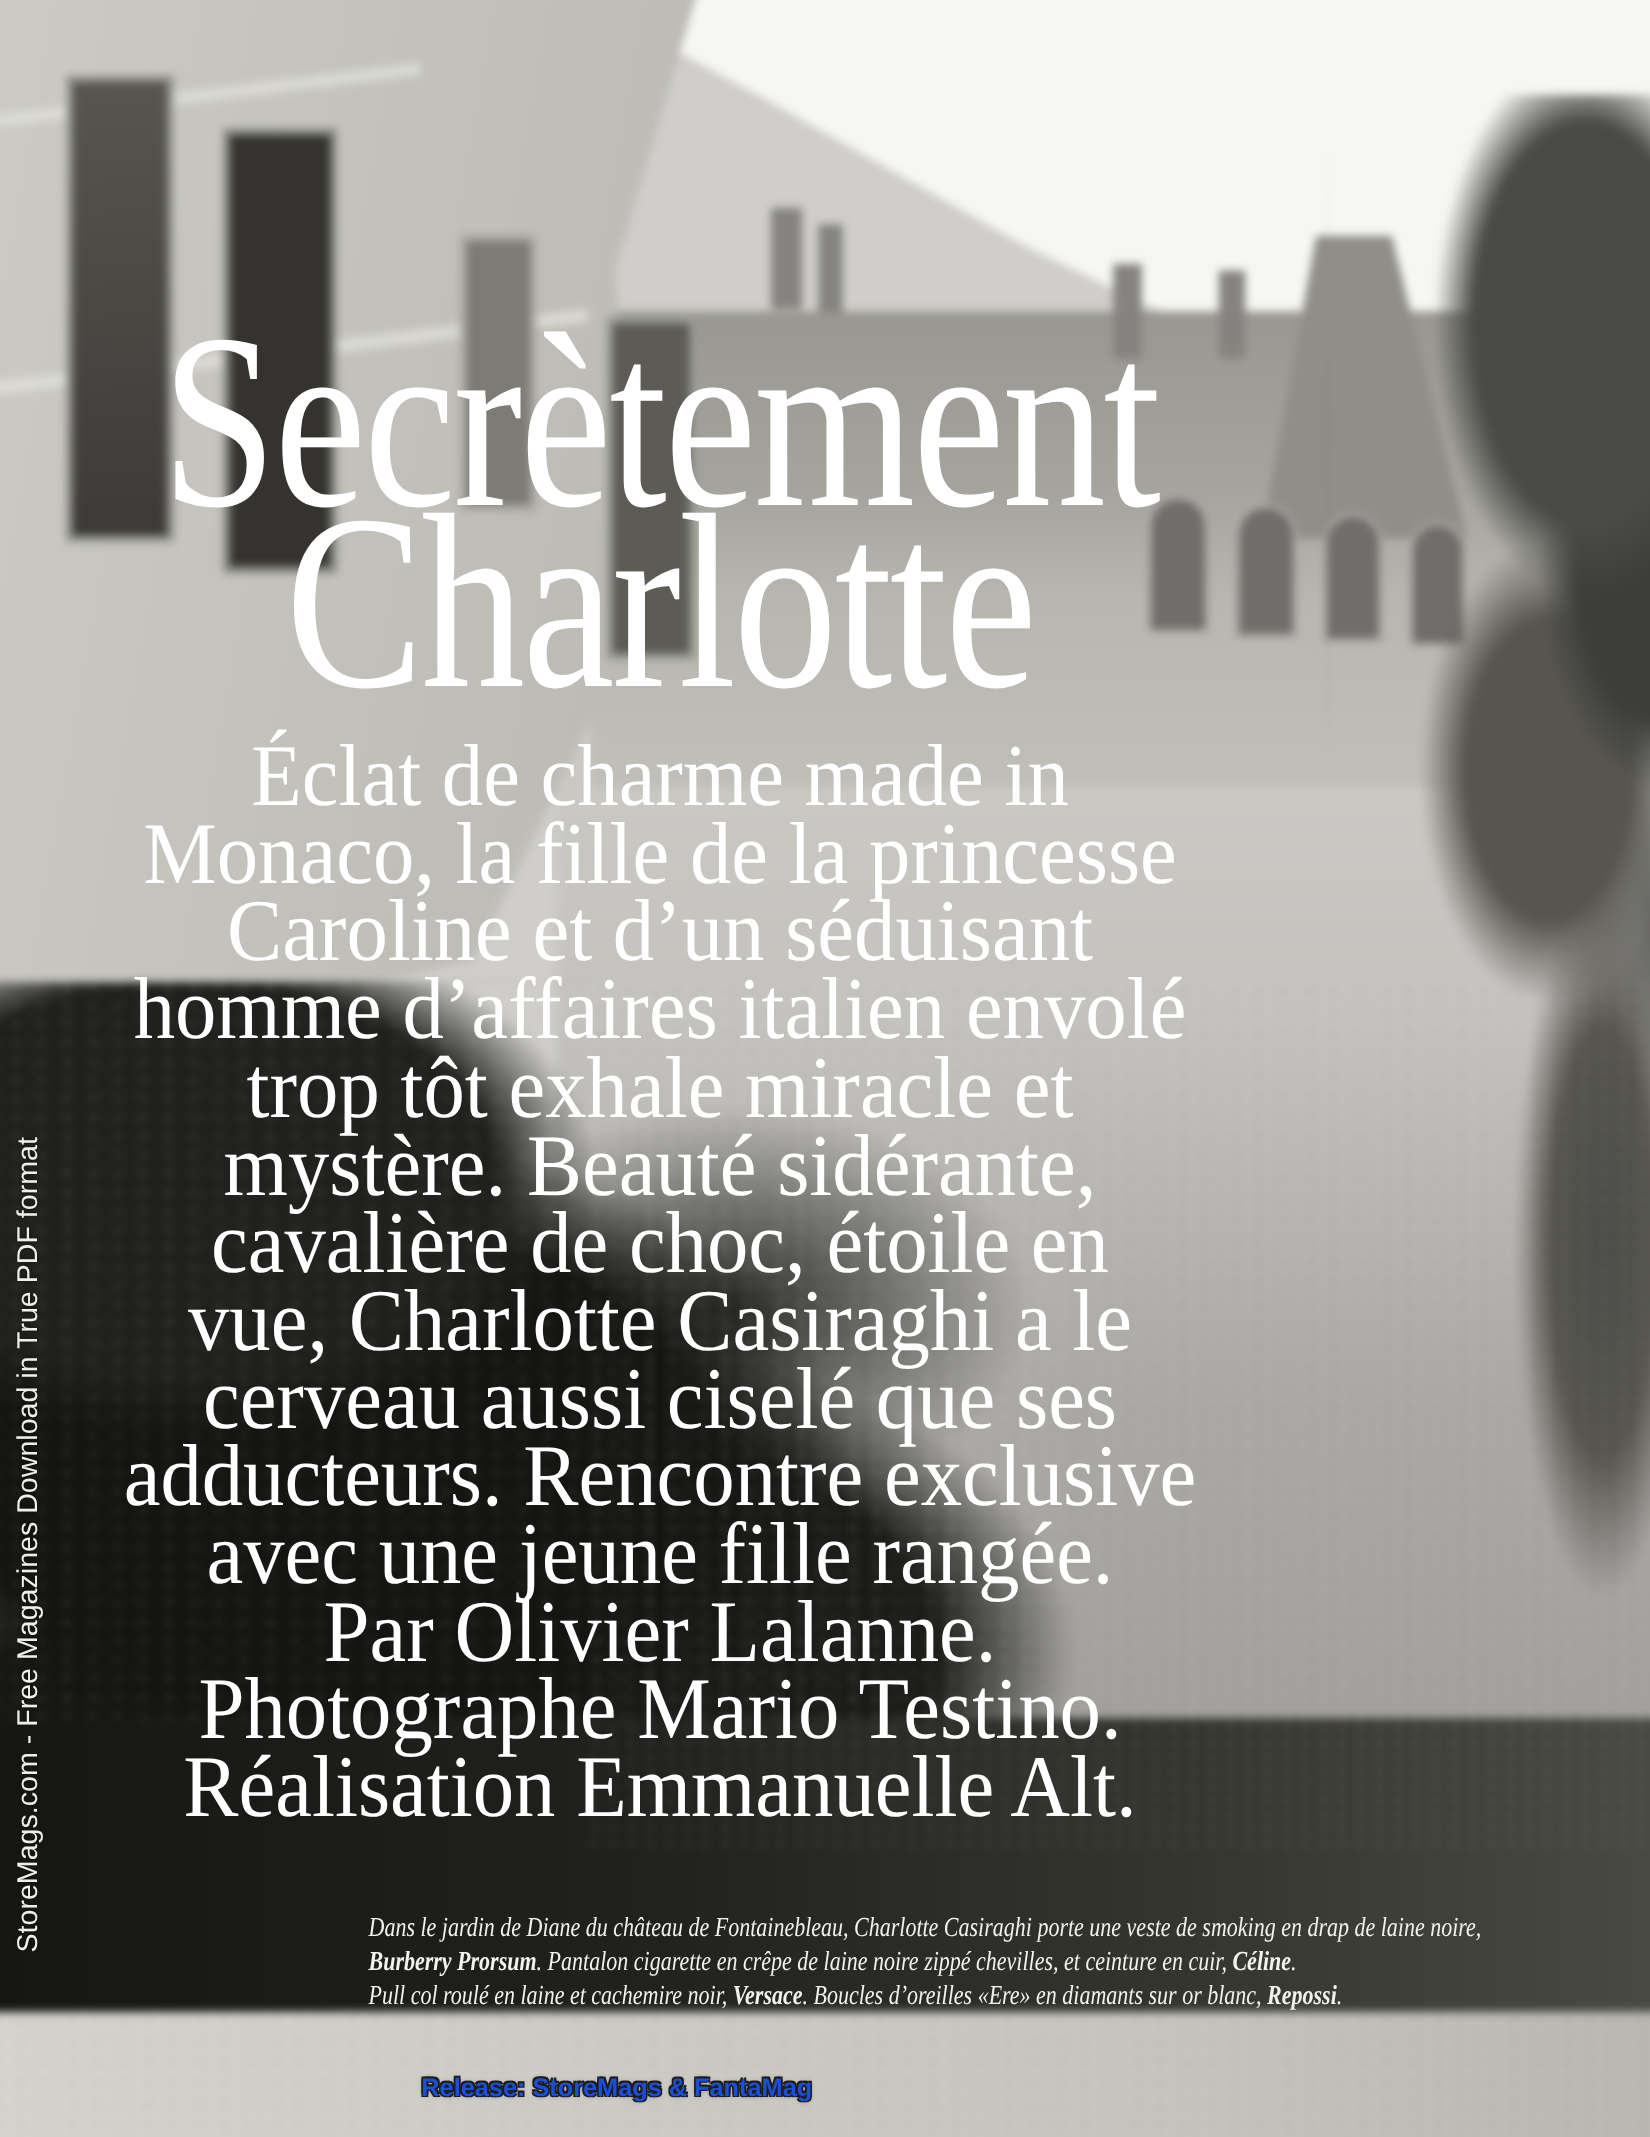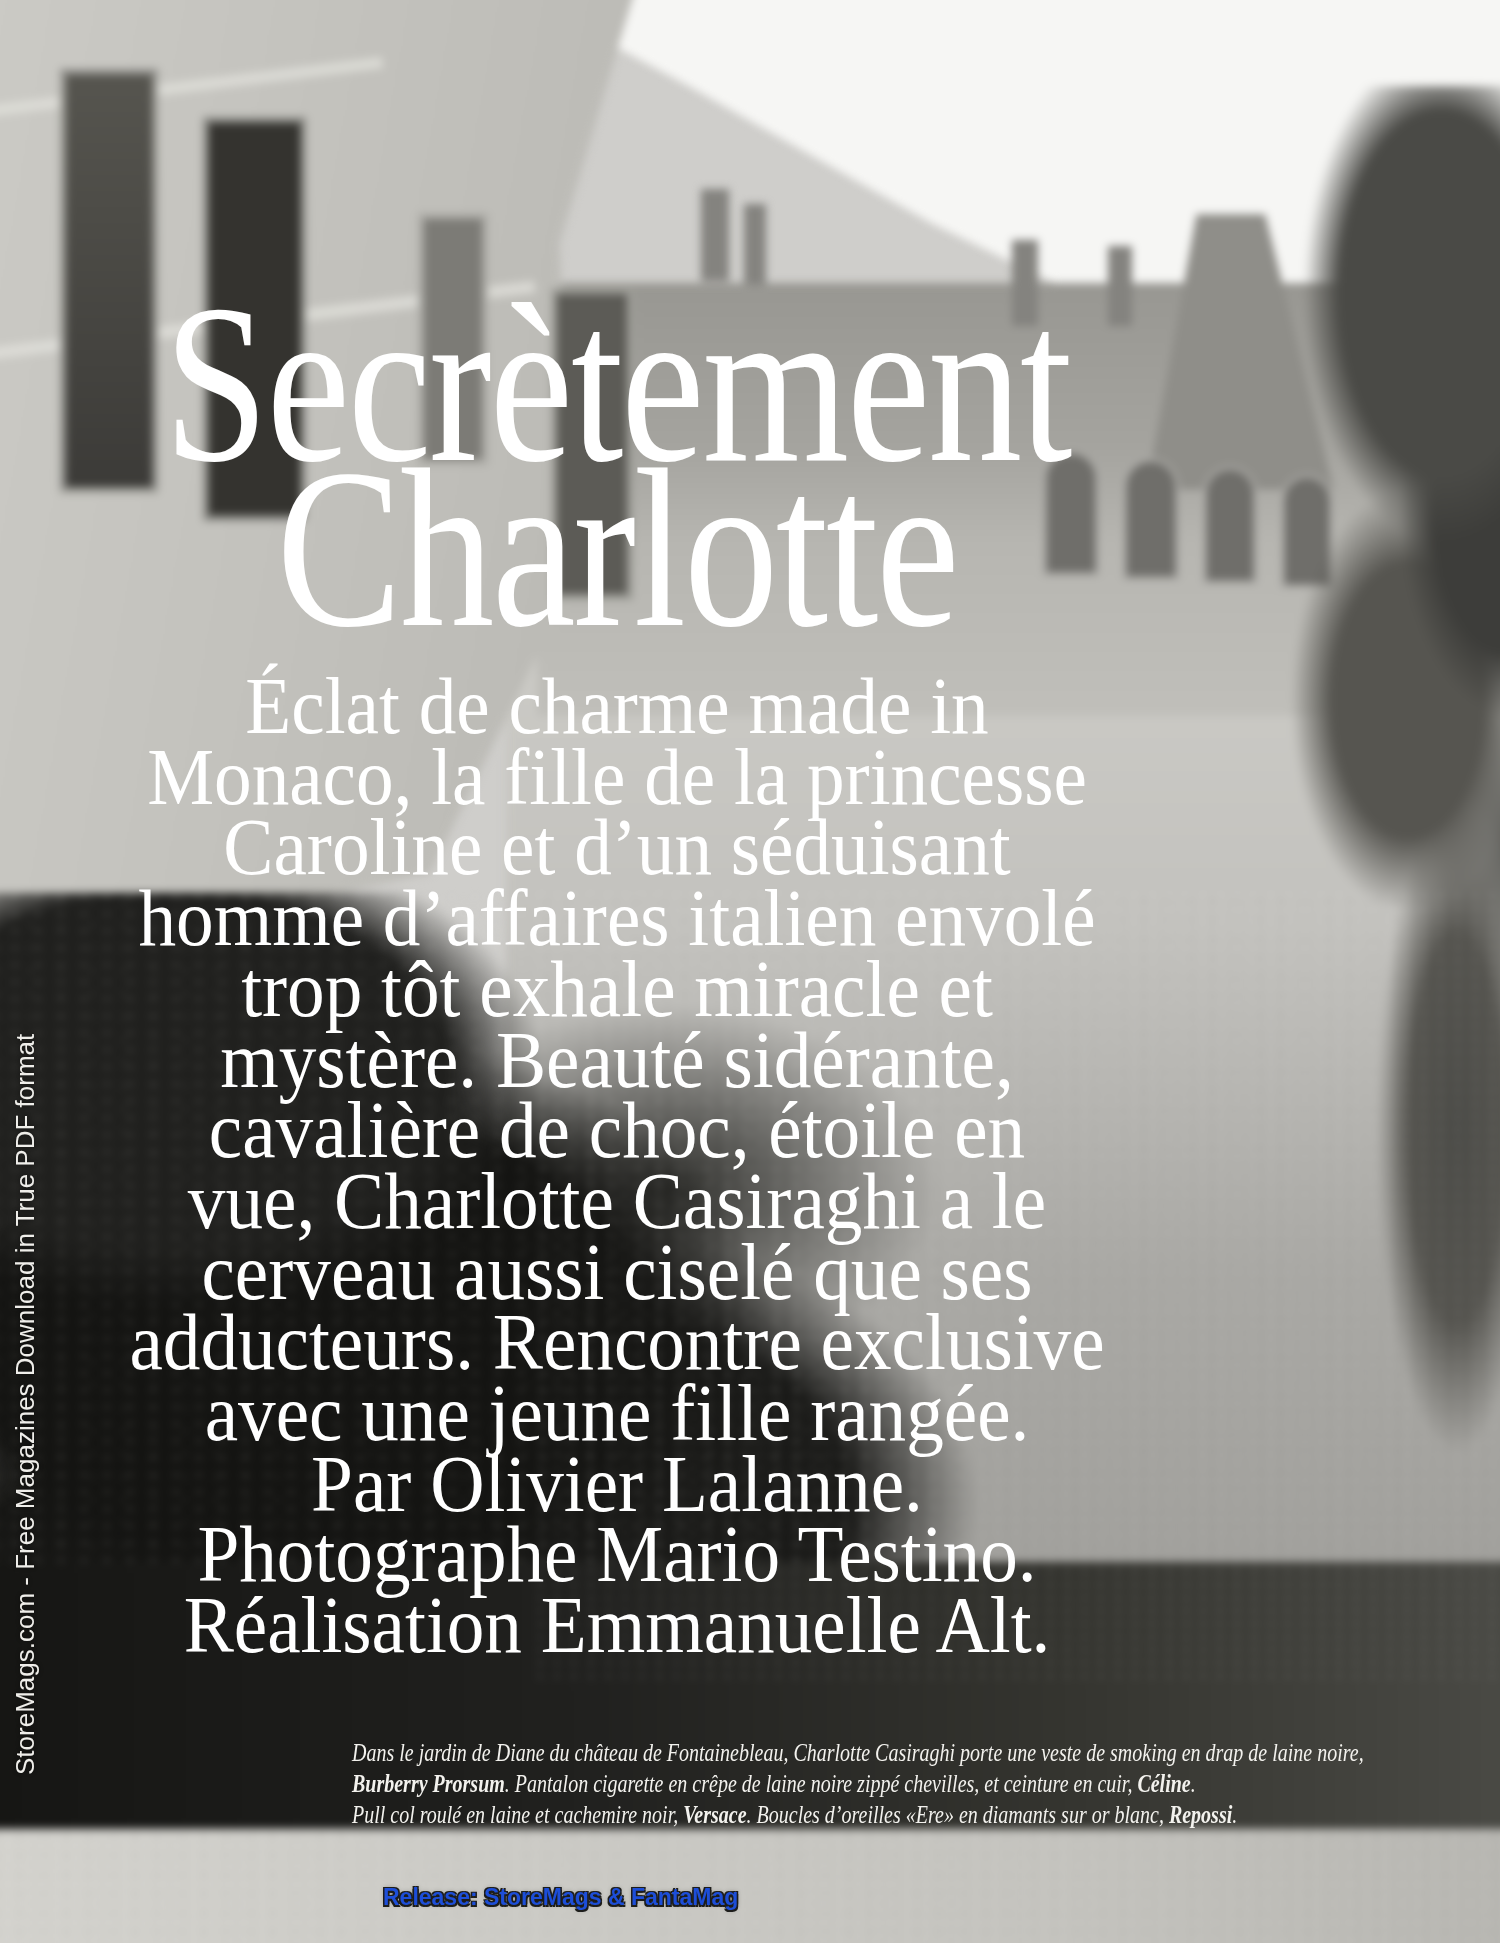--- a/index.html
+++ b/index.html
@@ -45,21 +45,21 @@
   .dark-band{position:absolute;left:0;top:80%;width:100%;height:14.5%;
      background:linear-gradient(90deg,#161614 0%,#21211f 40%,#34342f 70%,#4a4a45 100%);}
   .lawn-bottom{position:absolute;left:0;top:93.6%;width:100%;height:7%;
      background:linear-gradient(90deg,#d3d2cd 0%,#cbcac5 35%,#c4c3be 70%,#b7b6b1 100%);}
   .speckle{background-image:radial-gradient(circle at 3px 3px,rgba(255,255,255,.55) 1.2px,transparent 2.2px),
                             radial-gradient(circle at 9px 8px,rgba(90,90,86,.5) 1.1px,transparent 2px);
            background-size:17px 13px,23px 19px;opacity:.5;}
   .sp1{position:absolute;left:36%;top:46%;width:64%;height:40%;}
   .sp2{position:absolute;left:0;top:93.6%;width:100%;height:7%;}
   
-  .textlayer{position:absolute;inset:0;color:#ffffff;margin-left:17px;}
+  .textlayer{position:absolute;inset:0;color:#ffffff;}
   .title{position:absolute;left:0;top:301px;width:1200px;margin:0;font-weight:normal;
      font-size:227px;line-height:165px;text-align:center;letter-spacing:-0.012em;}
   .t-line{display:block;transform:scaleX(.83);}
   .standfirst{position:absolute;left:0;top:671px;width:1200px;
      font-size:80px;line-height:70.7px;text-align:center;}
   .sf-line{transform:scaleX(.94);white-space:nowrap;}
   .caption{position:absolute;left:235px;top:1737px;width:1000px;
      font-size:25px;line-height:31px;text-align:left;font-style:italic;color:#f3f2ee;}
   .cap-line{transform:scaleX(.8);white-space:nowrap;}
   .cap-line .b{font-weight:bold;}

